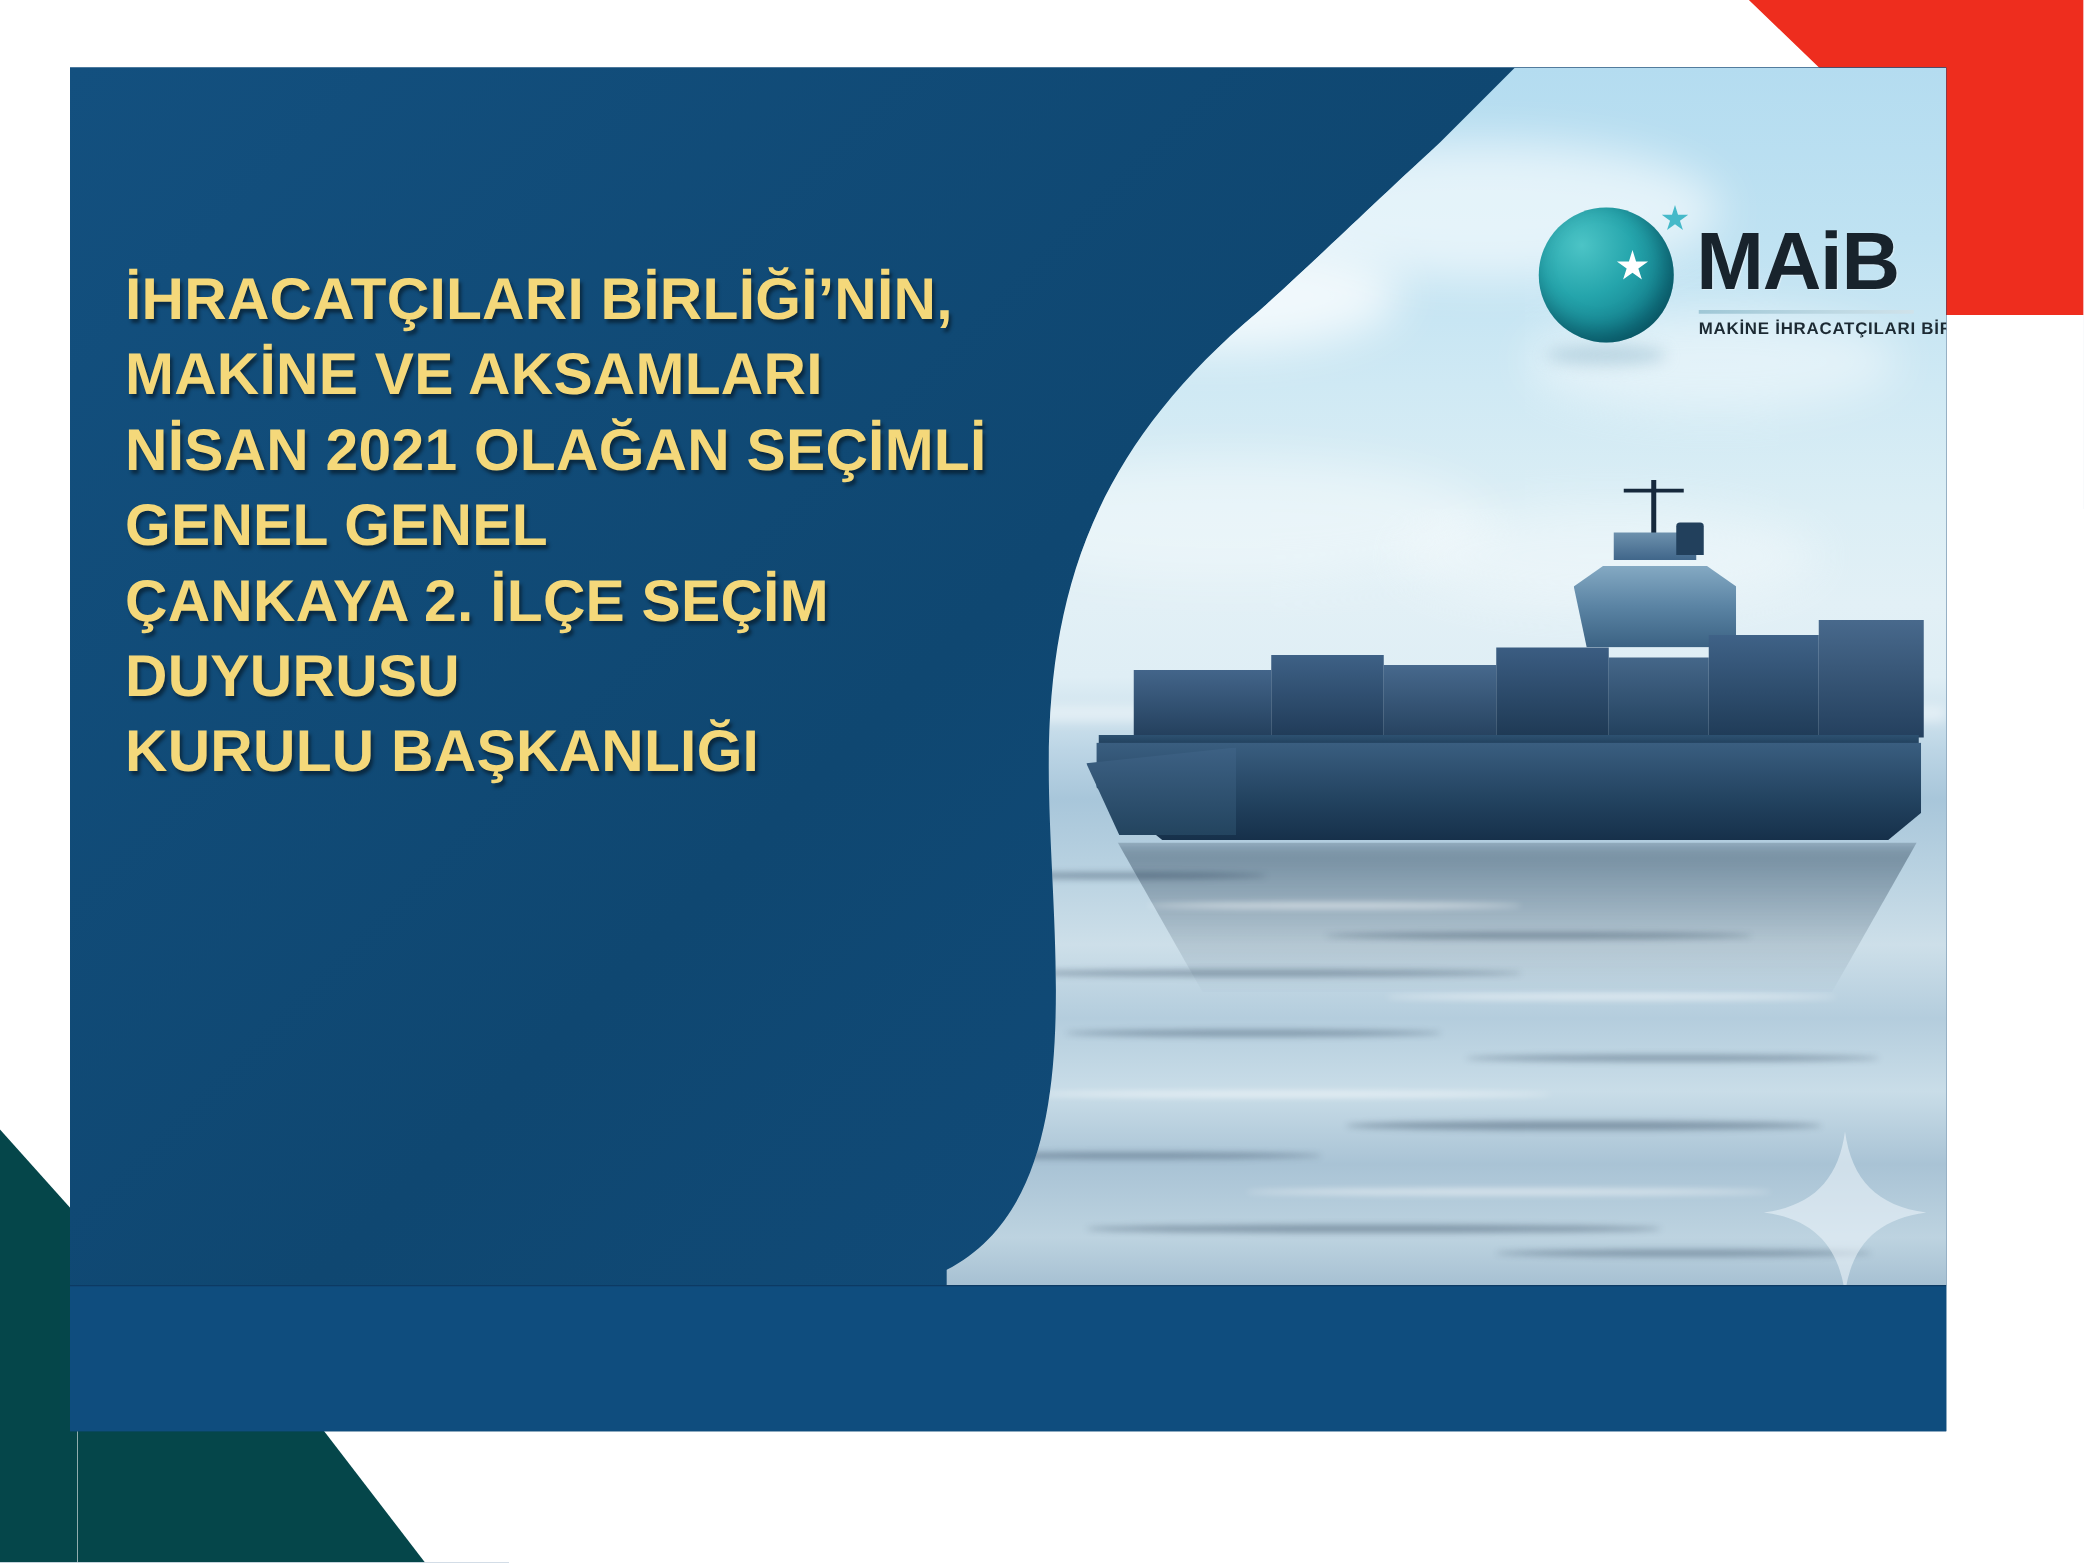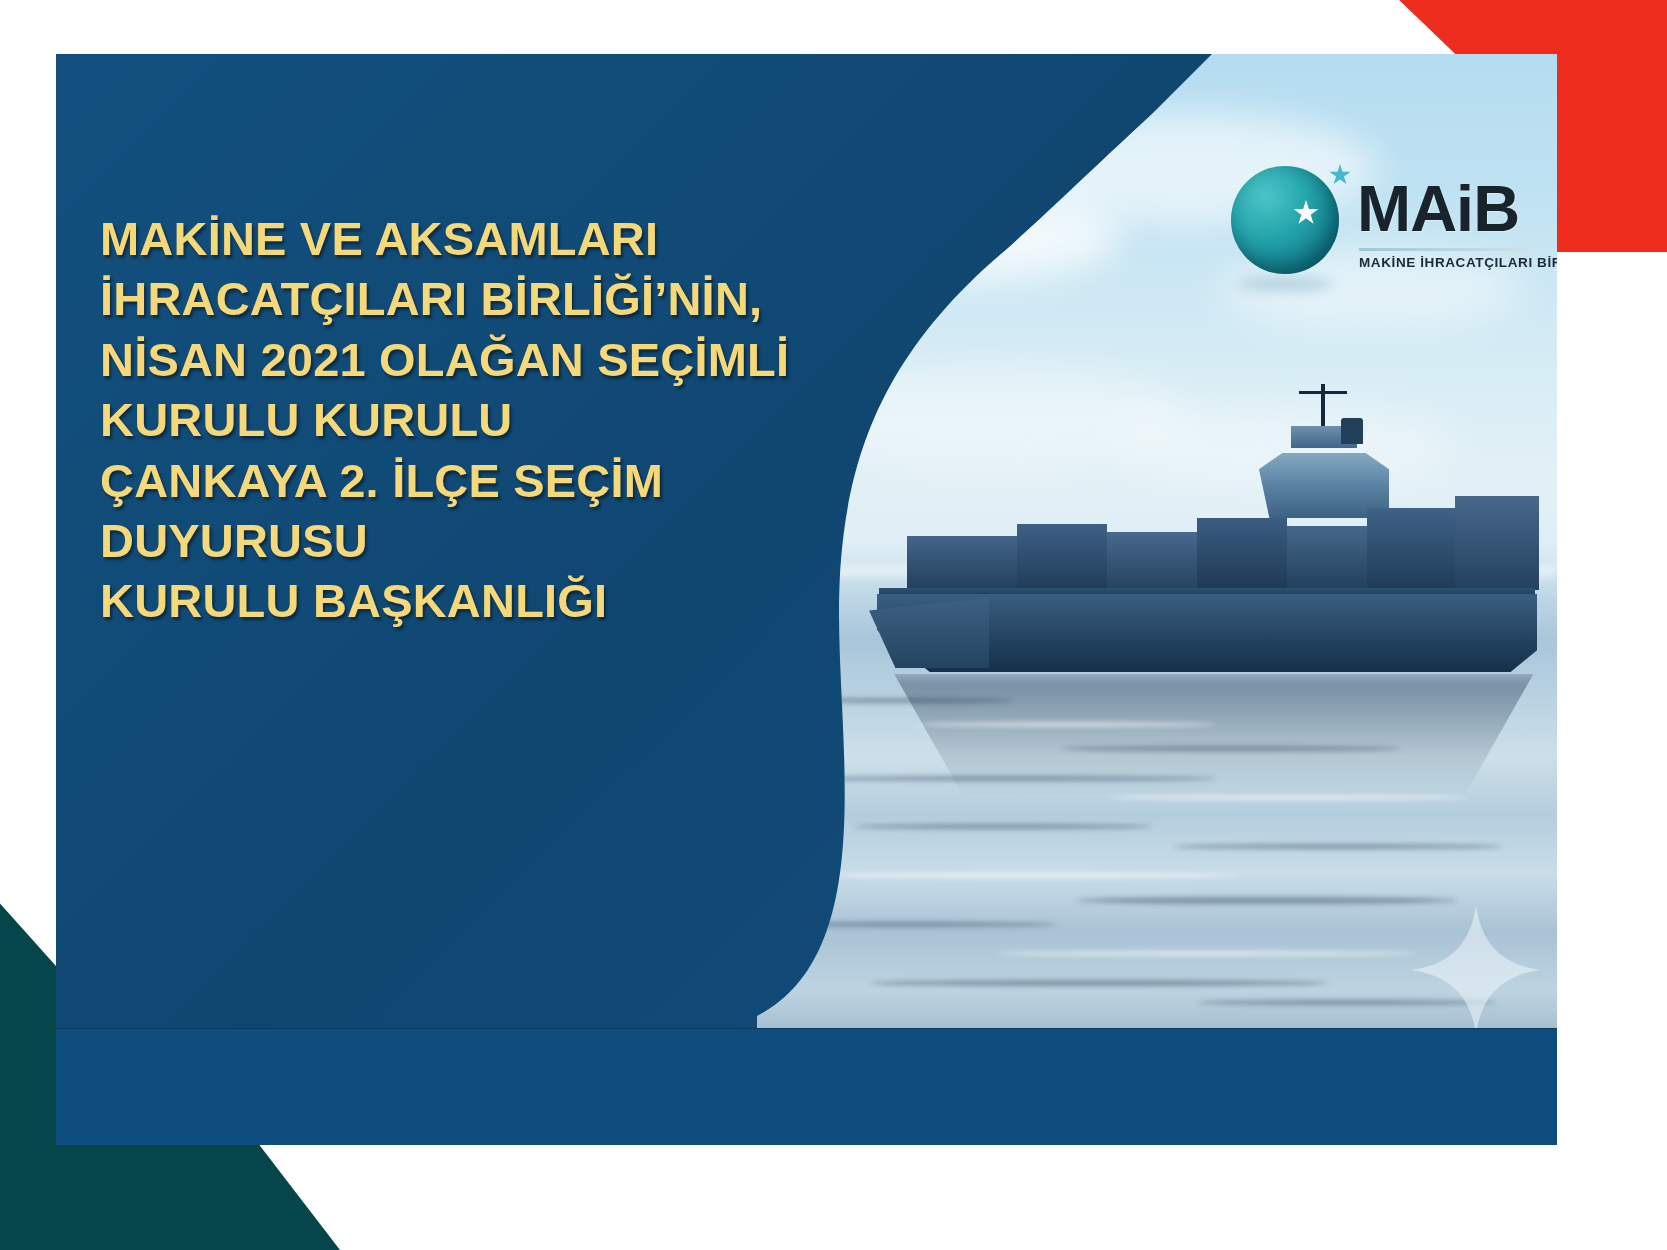--- a/index.html
+++ b/index.html
@@ -217,24 +217,24 @@
       <div id="globe-shadow"></div>
       <div id="globe"></div>
       <div class="star" id="star-big"></div>
       <div class="star" id="star-small"></div>
       <div id="maib-text">MAiB</div>
       <div id="maib-rule"></div>
       <div id="maib-sub">MAKİNE İHRACATÇILARI BİRLİĞİ</div>
     </div>
 
     <div id="headline">
+      <span class="ln">İHRACATÇILARI BİRLİĞİ’NİN,</span>
       <span class="ln">MAKİNE VE AKSAMLARI</span>
-      <span class="ln">İHRACATÇILARI BİRLİĞİ’NİN,</span>
       <span class="ln">NİSAN 2021 OLAĞAN SEÇİMLİ</span>
-      <span class="ln">KURULU KURULU</span>
+      <span class="ln">GENEL GENEL</span>
       <span class="ln">ÇANKAYA 2. İLÇE SEÇİM</span>
       <span class="ln">DUYURUSU</span>
       <span class="ln">KURULU BAŞKANLIĞI</span>
     </div>
 
     <div id="card-footer"></div>
   </div>
 </div>
 
 </body></html>

